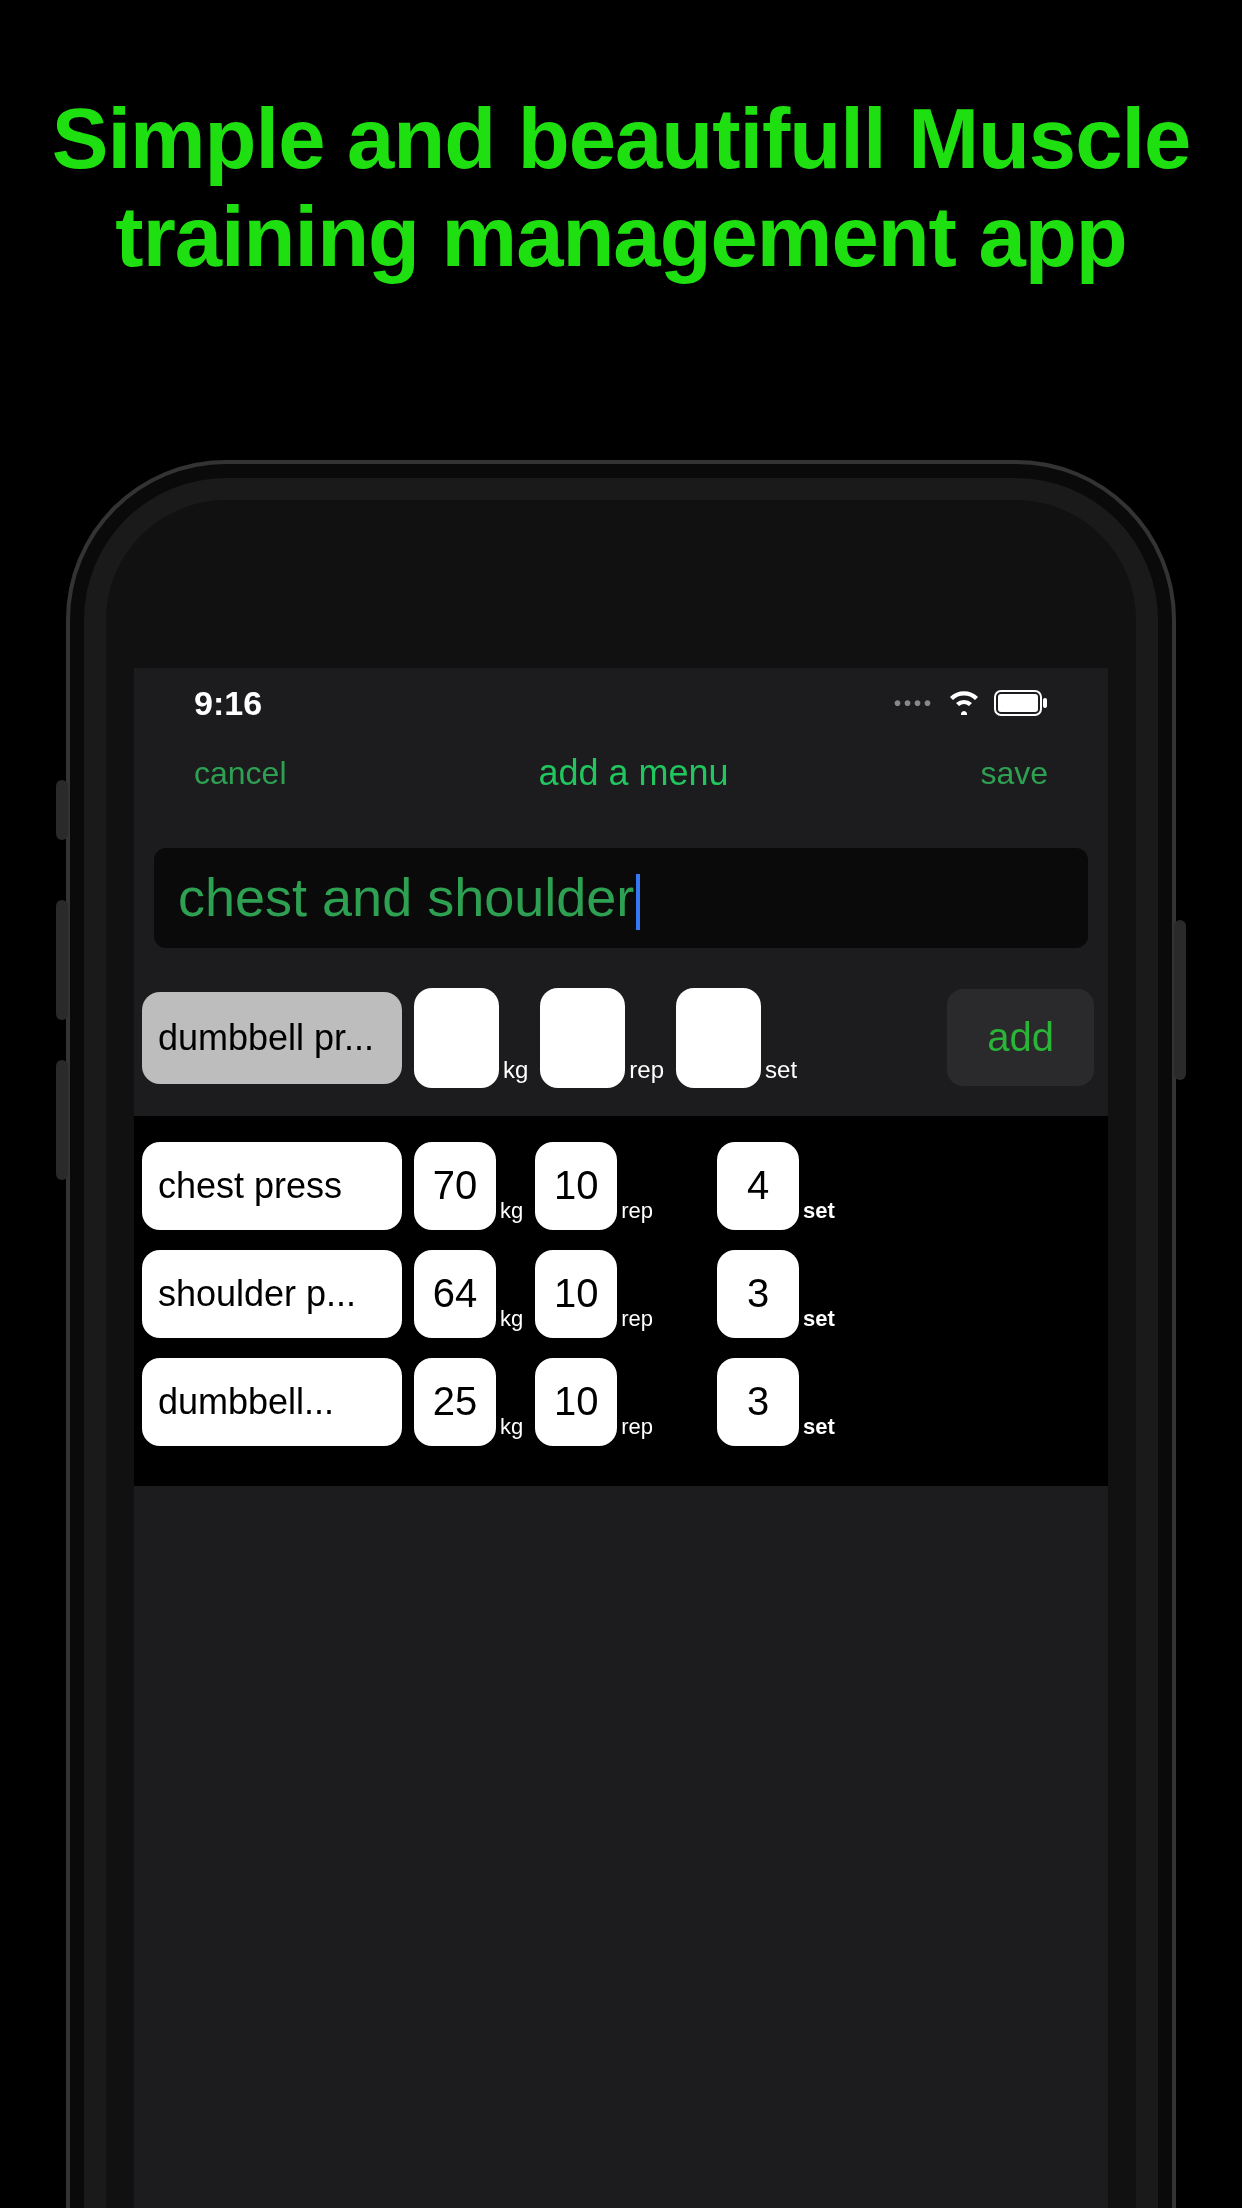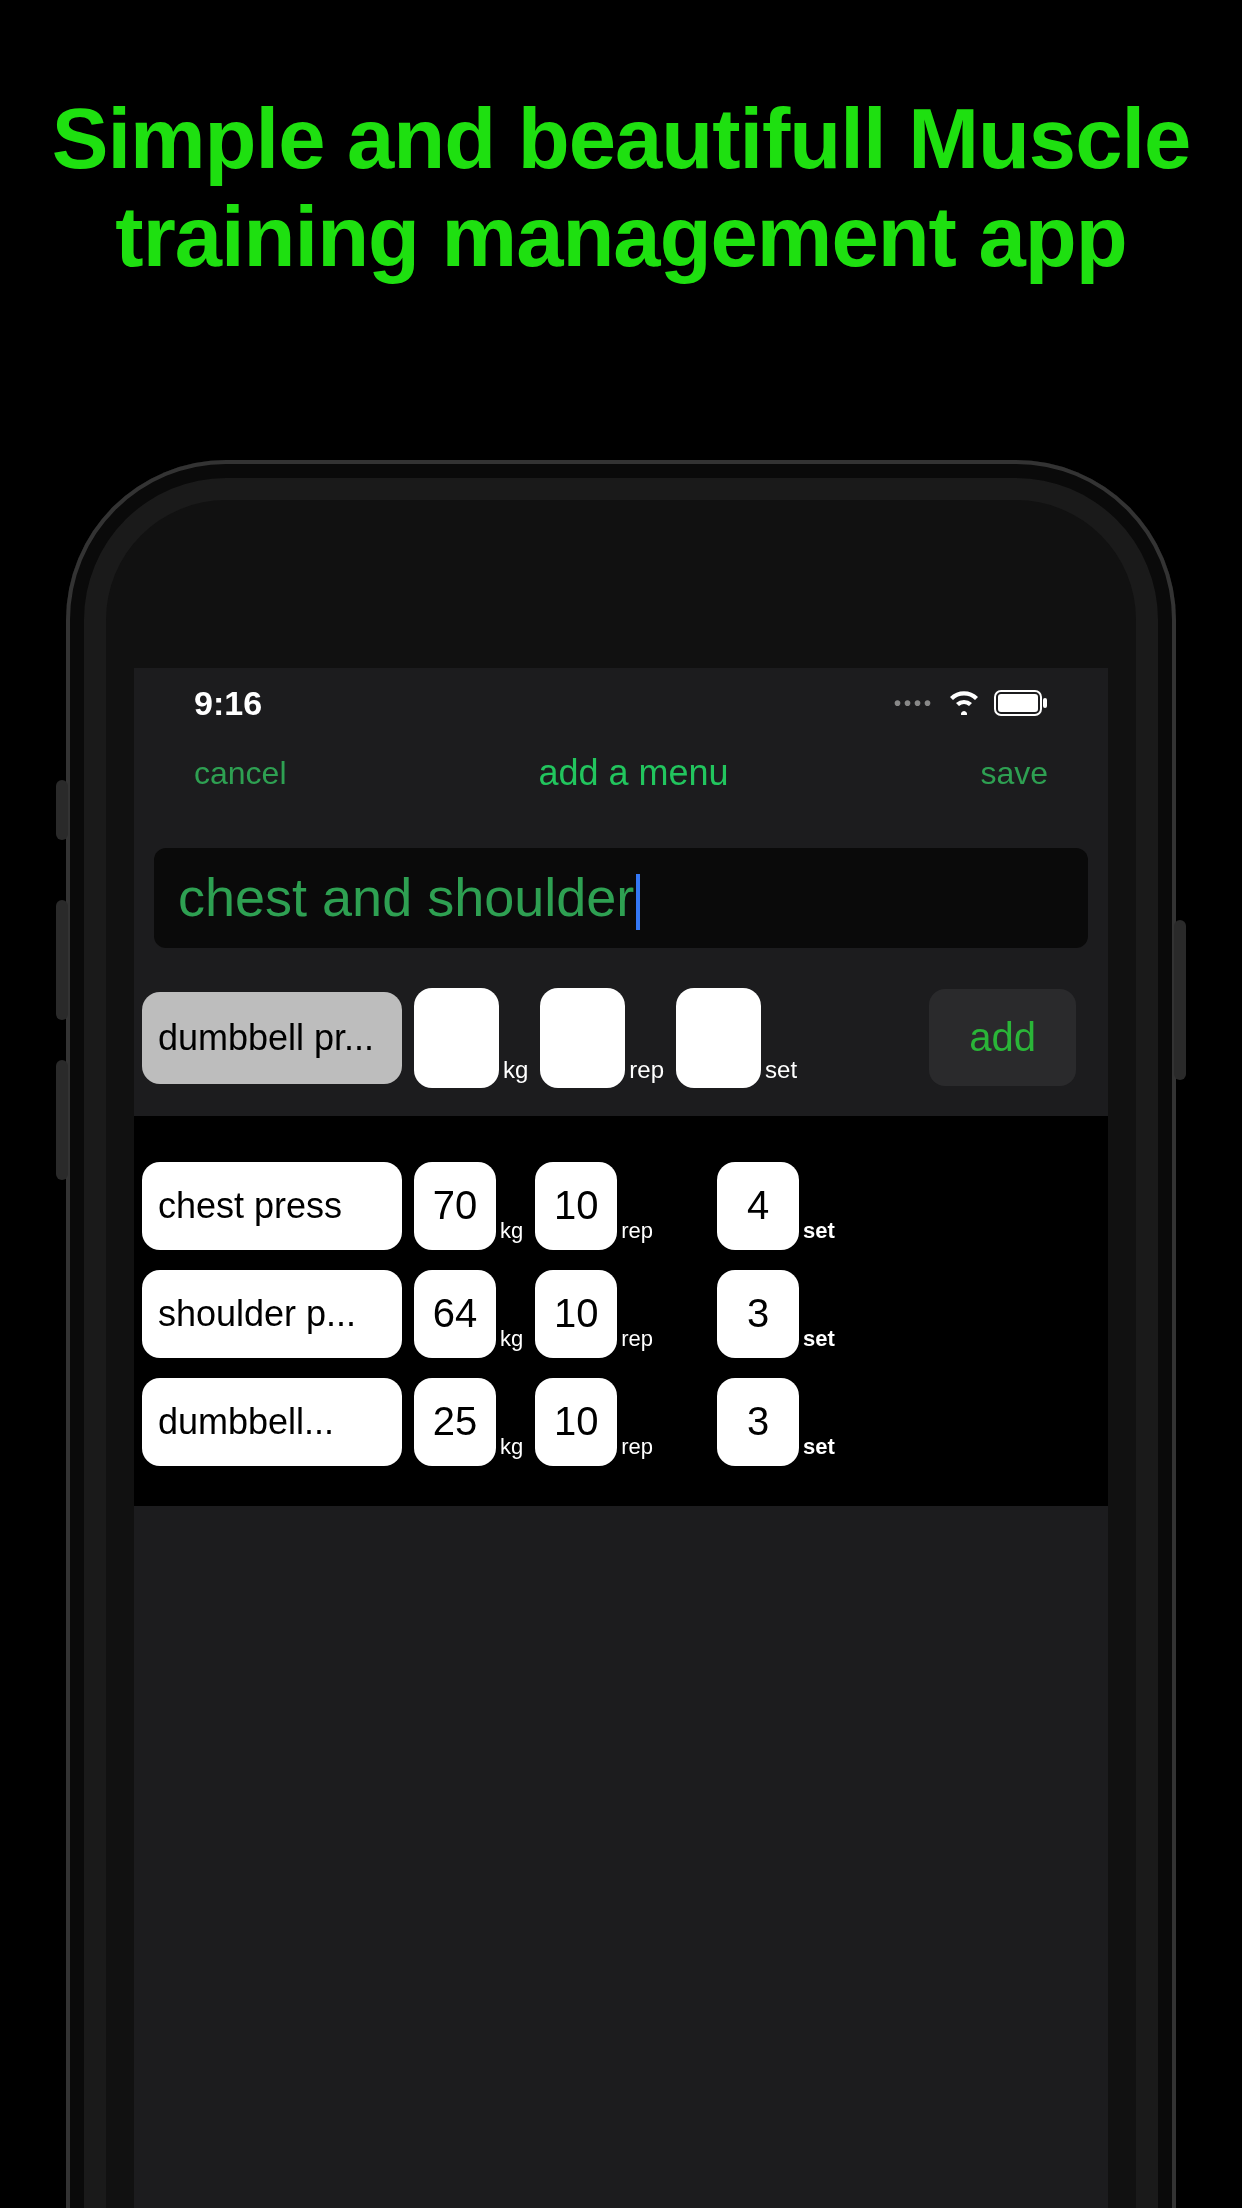--- a/index.html
+++ b/index.html
@@ -217,27 +217,27 @@
       padding-bottom: 4px;
     }
     
     .add-button {
       background: #2a2a2c;
       border-radius: 16px;
       padding: 26px 40px;
       color: #2ab538;
       font-size: 40px;
       margin-left: auto;
-      margin-right: 24px;
+      margin-right: 6px;
     }
     
     
     .exercise-list {
       background: #000;
-      padding: 36px 8px 30px;
+      padding: 16px 8px 30px;
     }
     .exercise-row {
       display: flex;
       align-items: center;
       gap: 12px;
       padding: 10px 0;
     }
     .ex-name {
       width: 260px;
       height: 88px;

